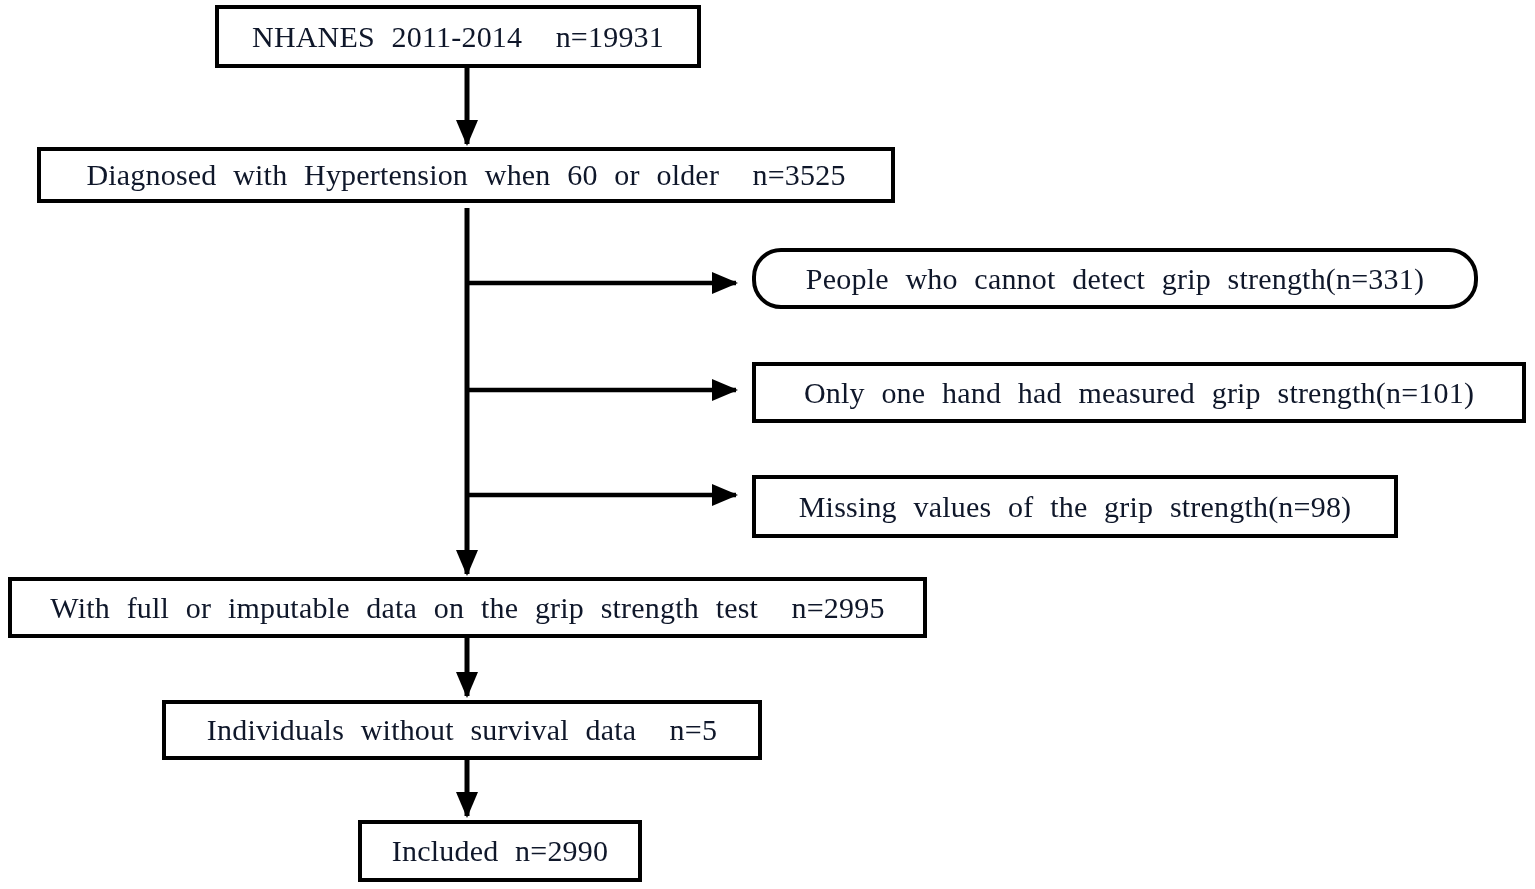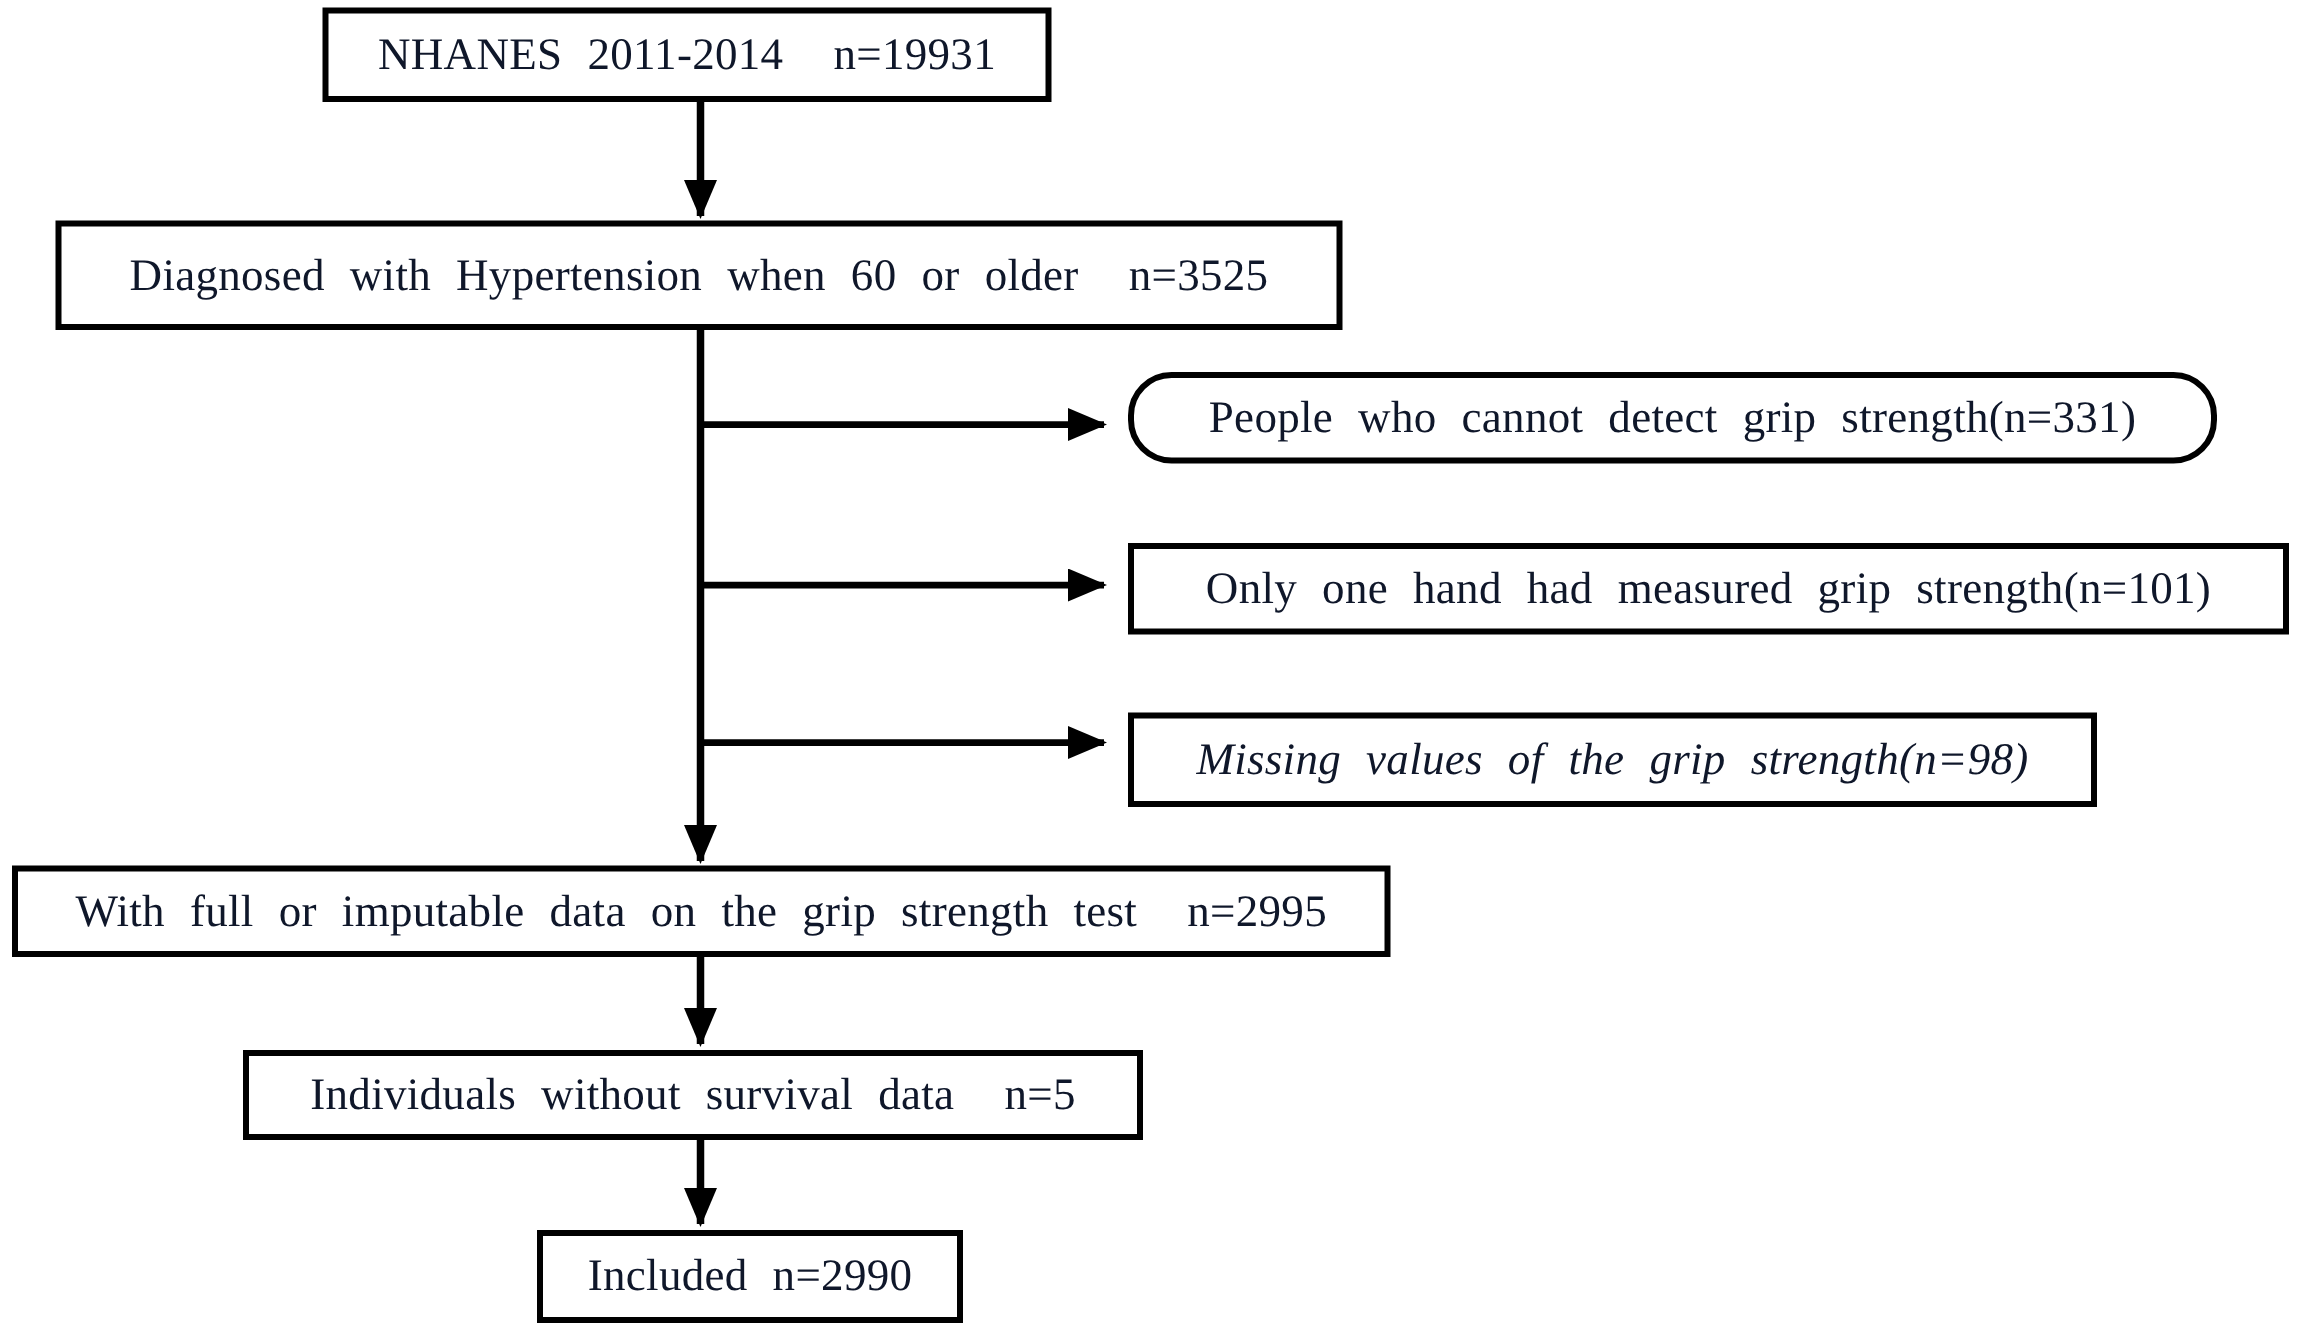--- a/index.html
+++ b/index.html
@@ -35,24 +35,24 @@
   .node-label {
     color: #0f172a;
     font-size: 30px;
     line-height: 1;
     white-space: pre;
     word-spacing: 9px;
     letter-spacing: 0.2px;
   }
   
   #n-start        { left: 215px; top: 5px;   width: 486px; height: 63px; }
-  #n-hypertension { left: 37px;  top: 147px; width: 858px; height: 73px; }
+  #n-hypertension { left: 37px;  top: 147px; width: 858px; height: 56px; }
   #n-excl-detect  { left: 752px; top: 248px; width: 726px; height: 61px; border-radius: 29px; }
   #n-excl-onehand { left: 752px; top: 362px; width: 774px; height: 61px; }
-  #n-excl-missing { left: 752px; top: 475px; width: 646px; height: 63px; font-style: italic; }
+  #n-excl-missing { left: 752px; top: 475px; width: 646px; height: 63px; }
   #n-fulldata     { left: 8px;   top: 577px; width: 919px; height: 61px; }
   #n-nosurvival   { left: 162px; top: 700px; width: 600px; height: 60px; }
   #n-included     { left: 325px; top: 820px; width: 284px; height: 62px; margin-left: 33px; }
 </style>
 </head>
 <body>
 
 <div id="stage">
 
   <svg id="arrow-layer" viewBox="0 0 1535 889" xmlns="http://www.w3.org/2000/svg">

